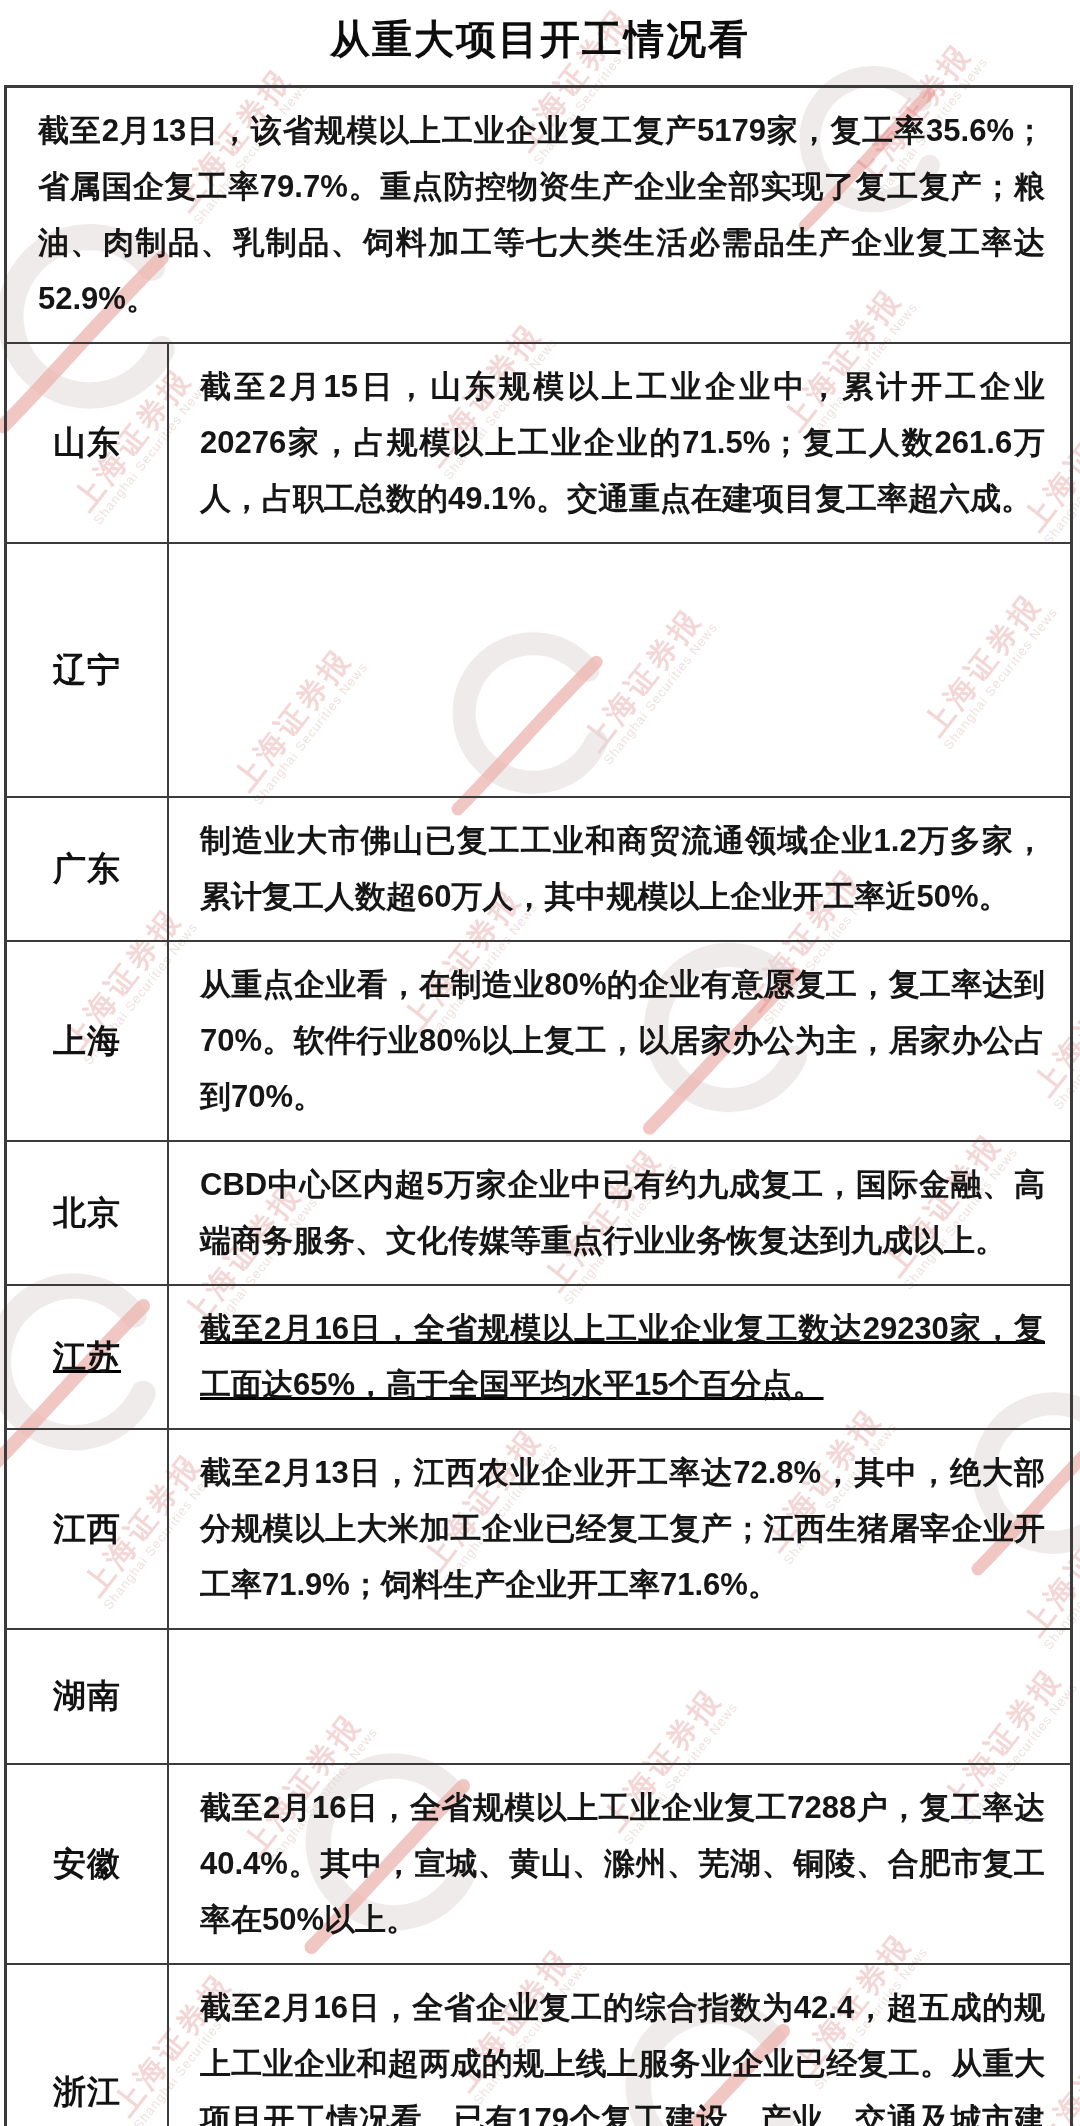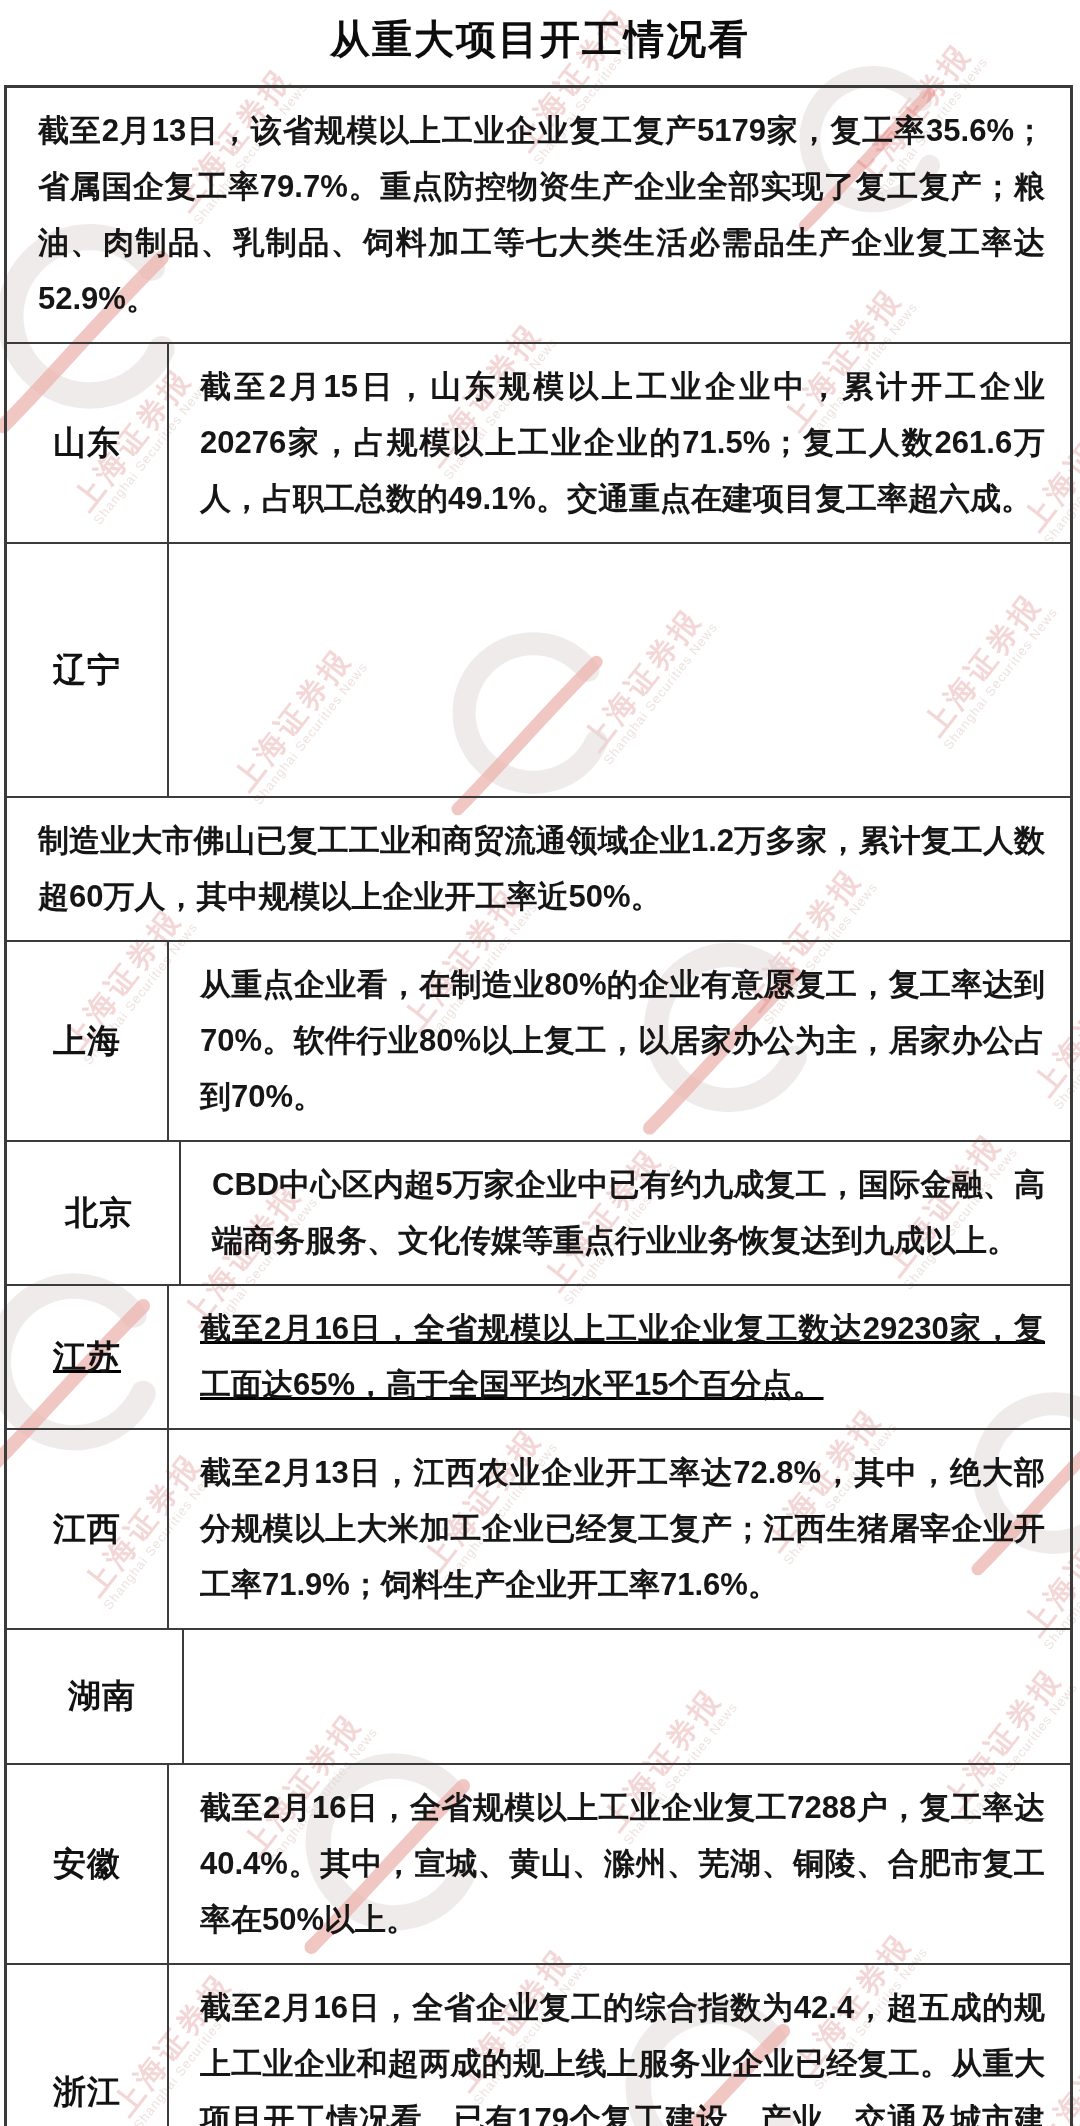--- a/index.html
+++ b/index.html
@@ -75,24 +75,24 @@
     font-weight:600;
     color:#161616;
     text-align:justify;
   }
   
   .trow:nth-child(1){min-height:234px;}
   .trow:nth-child(2){min-height:186px;}
   .trow:nth-child(3){min-height:252px;}
   .trow:nth-child(4){min-height:131px;}
   .trow:nth-child(5){min-height:195px;}
-  .trow:nth-child(6){min-height:136px;padding-left:12px;}
+  .trow:nth-child(6){min-height:136px;}
   .trow:nth-child(7){min-height:136px;text-decoration:underline;}
   .trow:nth-child(8){min-height:195px;}
-  .trow:nth-child(9){min-height:133px;padding-left:15px;}
+  .trow:nth-child(9){min-height:133px;}
   .trow:nth-child(10){min-height:195px;}
   .trow:nth-child(11){min-height:223px;}
 </style>
 </head>
 <body>
 
 <div class="watermark-layer" id="wm-layer">
     <div class="wm-text" style="left: 150px; top: 120px; color: rgb(226, 154, 154);"><span>上海证券报</span><span class="en" style="color: rgb(201, 167, 156);">Shanghai Securities News</span></div>
     <div class="wm-text" style="left: 490px; top: 60px; color: rgb(226, 154, 154);"><span>上海证券报</span><span class="en" style="color: rgb(201, 167, 156);">Shanghai Securities News</span></div>
     <div class="wm-text" style="left: 830px; top: 95px; color: rgb(226, 154, 154);"><span>上海证券报</span><span class="en" style="color: rgb(201, 167, 156);">Shanghai Securities News</span></div>
@@ -169,20 +169,21 @@
     <div class="cell-detail">
       <p>截至2月15日，山东规模以上工业企业中，累计开工企业20276家，占规模以上工业企业的71.5%；复工人数261.6万人，占职工总数的49.1%。交通重点在建项目复工率超六成。</p>
     </div>
   </div>
 
   <div class="trow">
     <div class="cell-region">辽宁</div>
   </div>
 
   <div class="trow">
+    <div class="cell-region">广东</div>
     <div class="cell-detail">
       <p>制造业大市佛山已复工工业和商贸流通领域企业1.2万多家，累计复工人数超60万人，其中规模以上企业开工率近50%。</p>
     </div>
   </div>
 
   <div class="trow">
     <div class="cell-region">上海</div>
     <div class="cell-detail">
       <p>从重点企业看，在制造业80%的企业有意愿复工，复工率达到70%。软件行业80%以上复工，以居家办公为主，居家办公占到70%。</p>
     </div>

